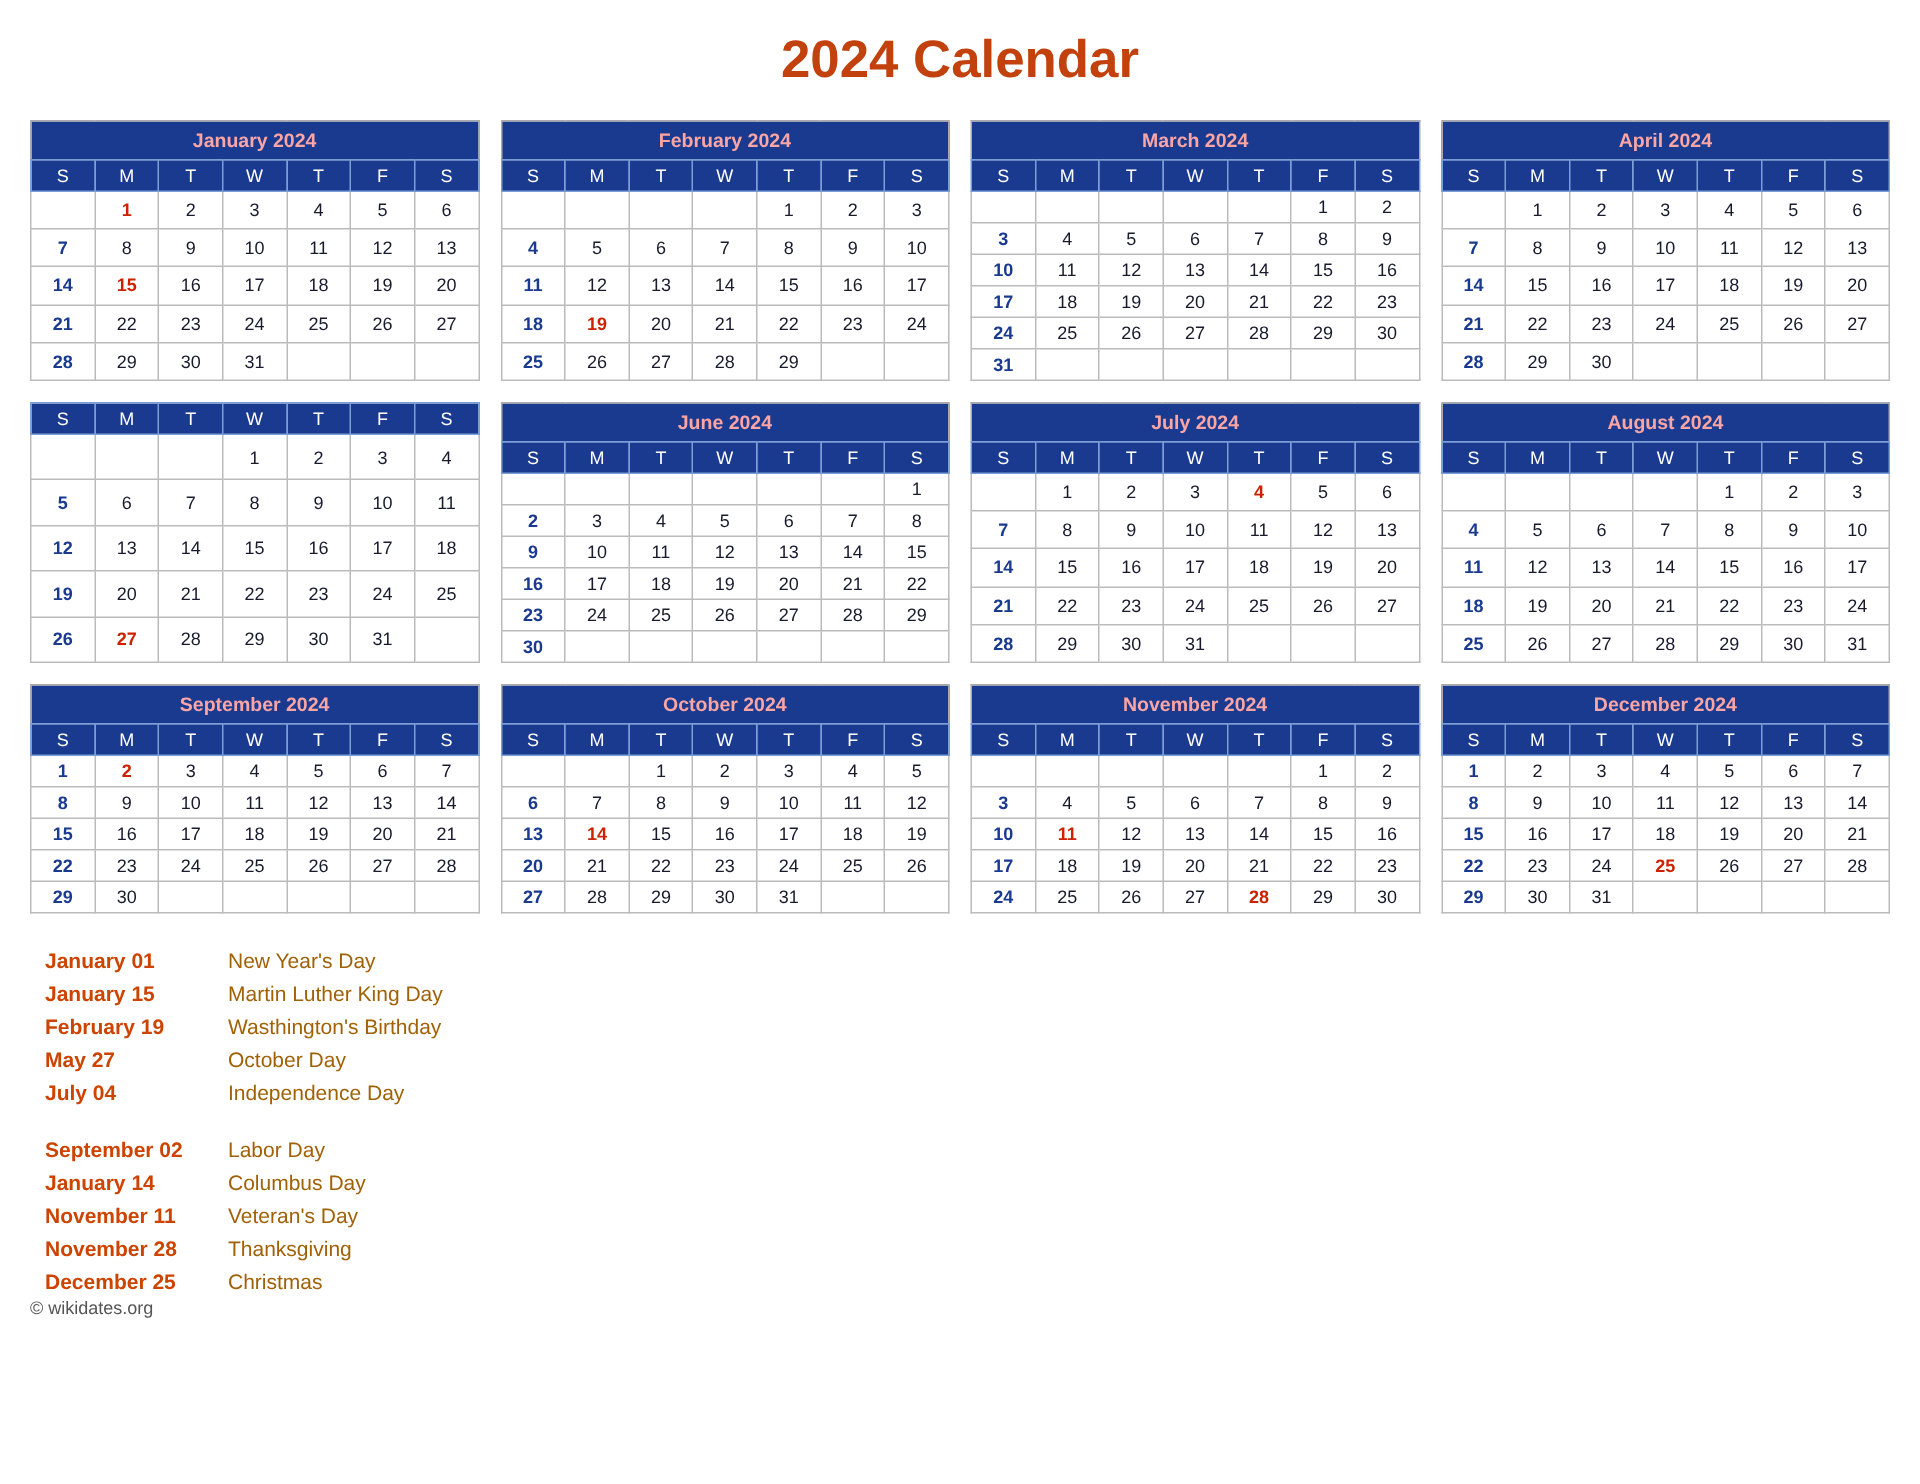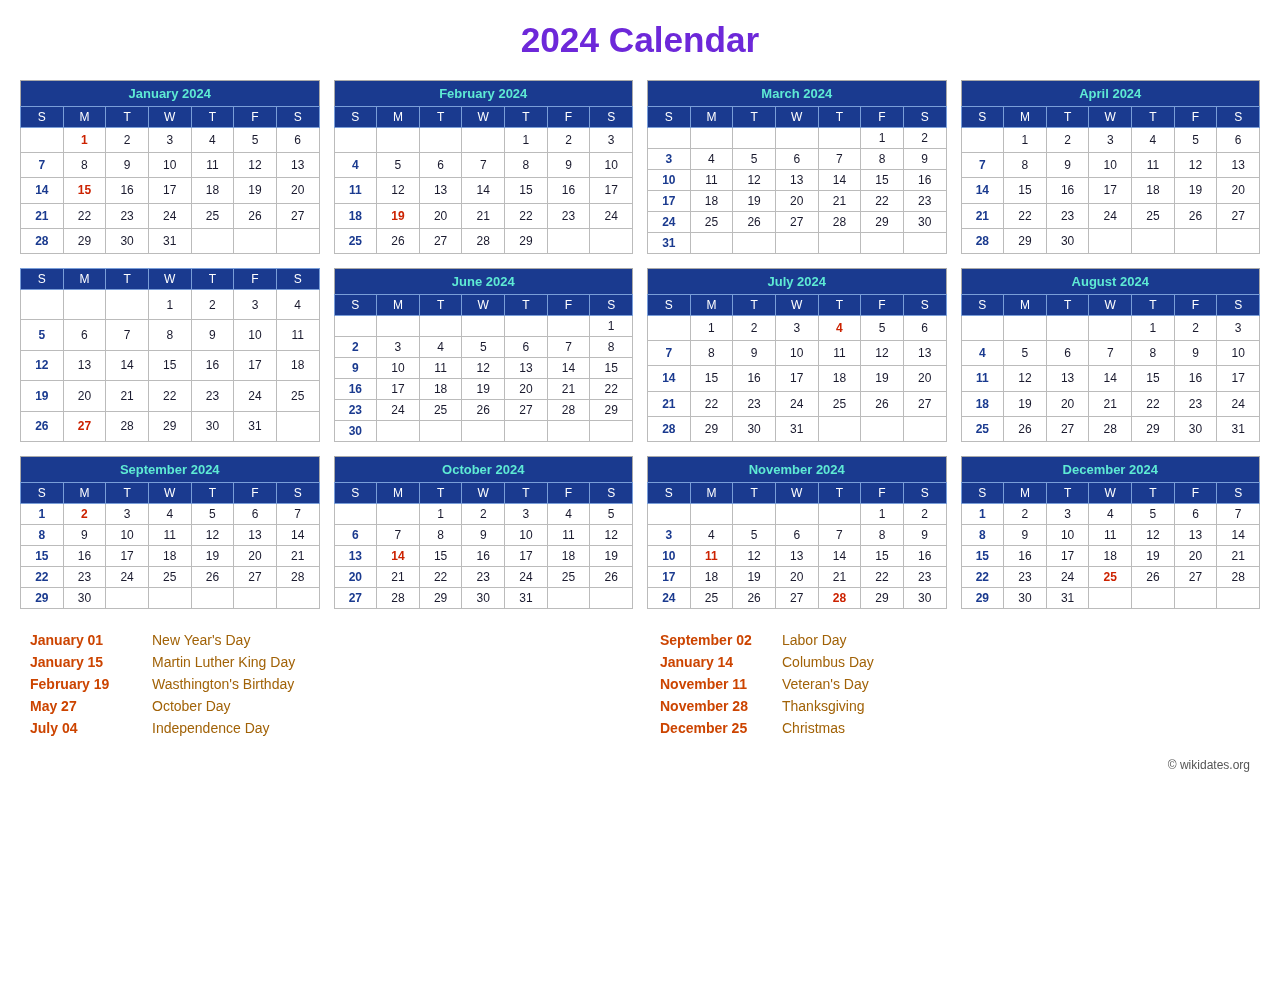--- a/index.html
+++ b/index.html
@@ -6,40 +6,40 @@
     body {
       font-family: Arial, sans-serif;
       background: #fff;
       color: #1a1a2e;
       padding: 20px;
       width: 1280px;
       min-height: 989px;
     }
     h1 {
       text-align: center;
-      color: #6d28d9;
+      color: #c2410c;
       font-size: 2.2em;
       font-weight: bold;
       margin-bottom: 20px;
     }
     .calendars-grid {
       display: grid;
       grid-template-columns: repeat(4, 1fr);
       gap: 14px;
       margin-bottom: 20px;
     }
     .month-calendar {
       border: 1px solid #aaa;
       border-collapse: collapse;
       width: 100%;
       font-size: 13px;
     }
     .month-calendar th.month-header {
       background: #1a3a8f;
-      color: #5eead4;
+      color: #fca5a5;
       text-align: center;
       font-weight: bold;
       padding: 5px 2px;
       font-size: 13px;
     }
     .month-calendar th.day-header {
       background: #1a3a8f;
       color: #fff;
       text-align: center;
       font-weight: normal;
@@ -61,45 +61,45 @@
     }
     .month-calendar td.holiday {
       color: #cc2200;
       font-weight: bold;
     }
     .month-calendar td.empty {
       background: #fff;
     }
     .holidays-section {
       display: grid;
-      grid-template-columns: 1fr 1fr;
+      grid-template-columns: 1fr;
       gap: 16px 40px;
       margin-top: 10px;
       padding: 0 10px;
     }
     .holiday-row {
       display: flex;
       align-items: baseline;
       gap: 12px;
       padding: 3px 0;
       font-size: 14px;
     }
     .holiday-date {
       color: #cc4400;
       font-weight: bold;
       min-width: 110px;
     }
     .holiday-name {
       color: #a16207;
     }
     .copyright {
-      text-align: right;
+      text-align: left;
       font-size: 12px;
       color: #555;
-      margin-top: 19px;
+      margin-top: 0;
       padding-right: 10px;
     }
   </style>
 </head>
 <body>
 
 <h1>2024 Calendar</h1>
 
 <div class="calendars-grid" id="calendars-grid">
     <table class="month-calendar">

